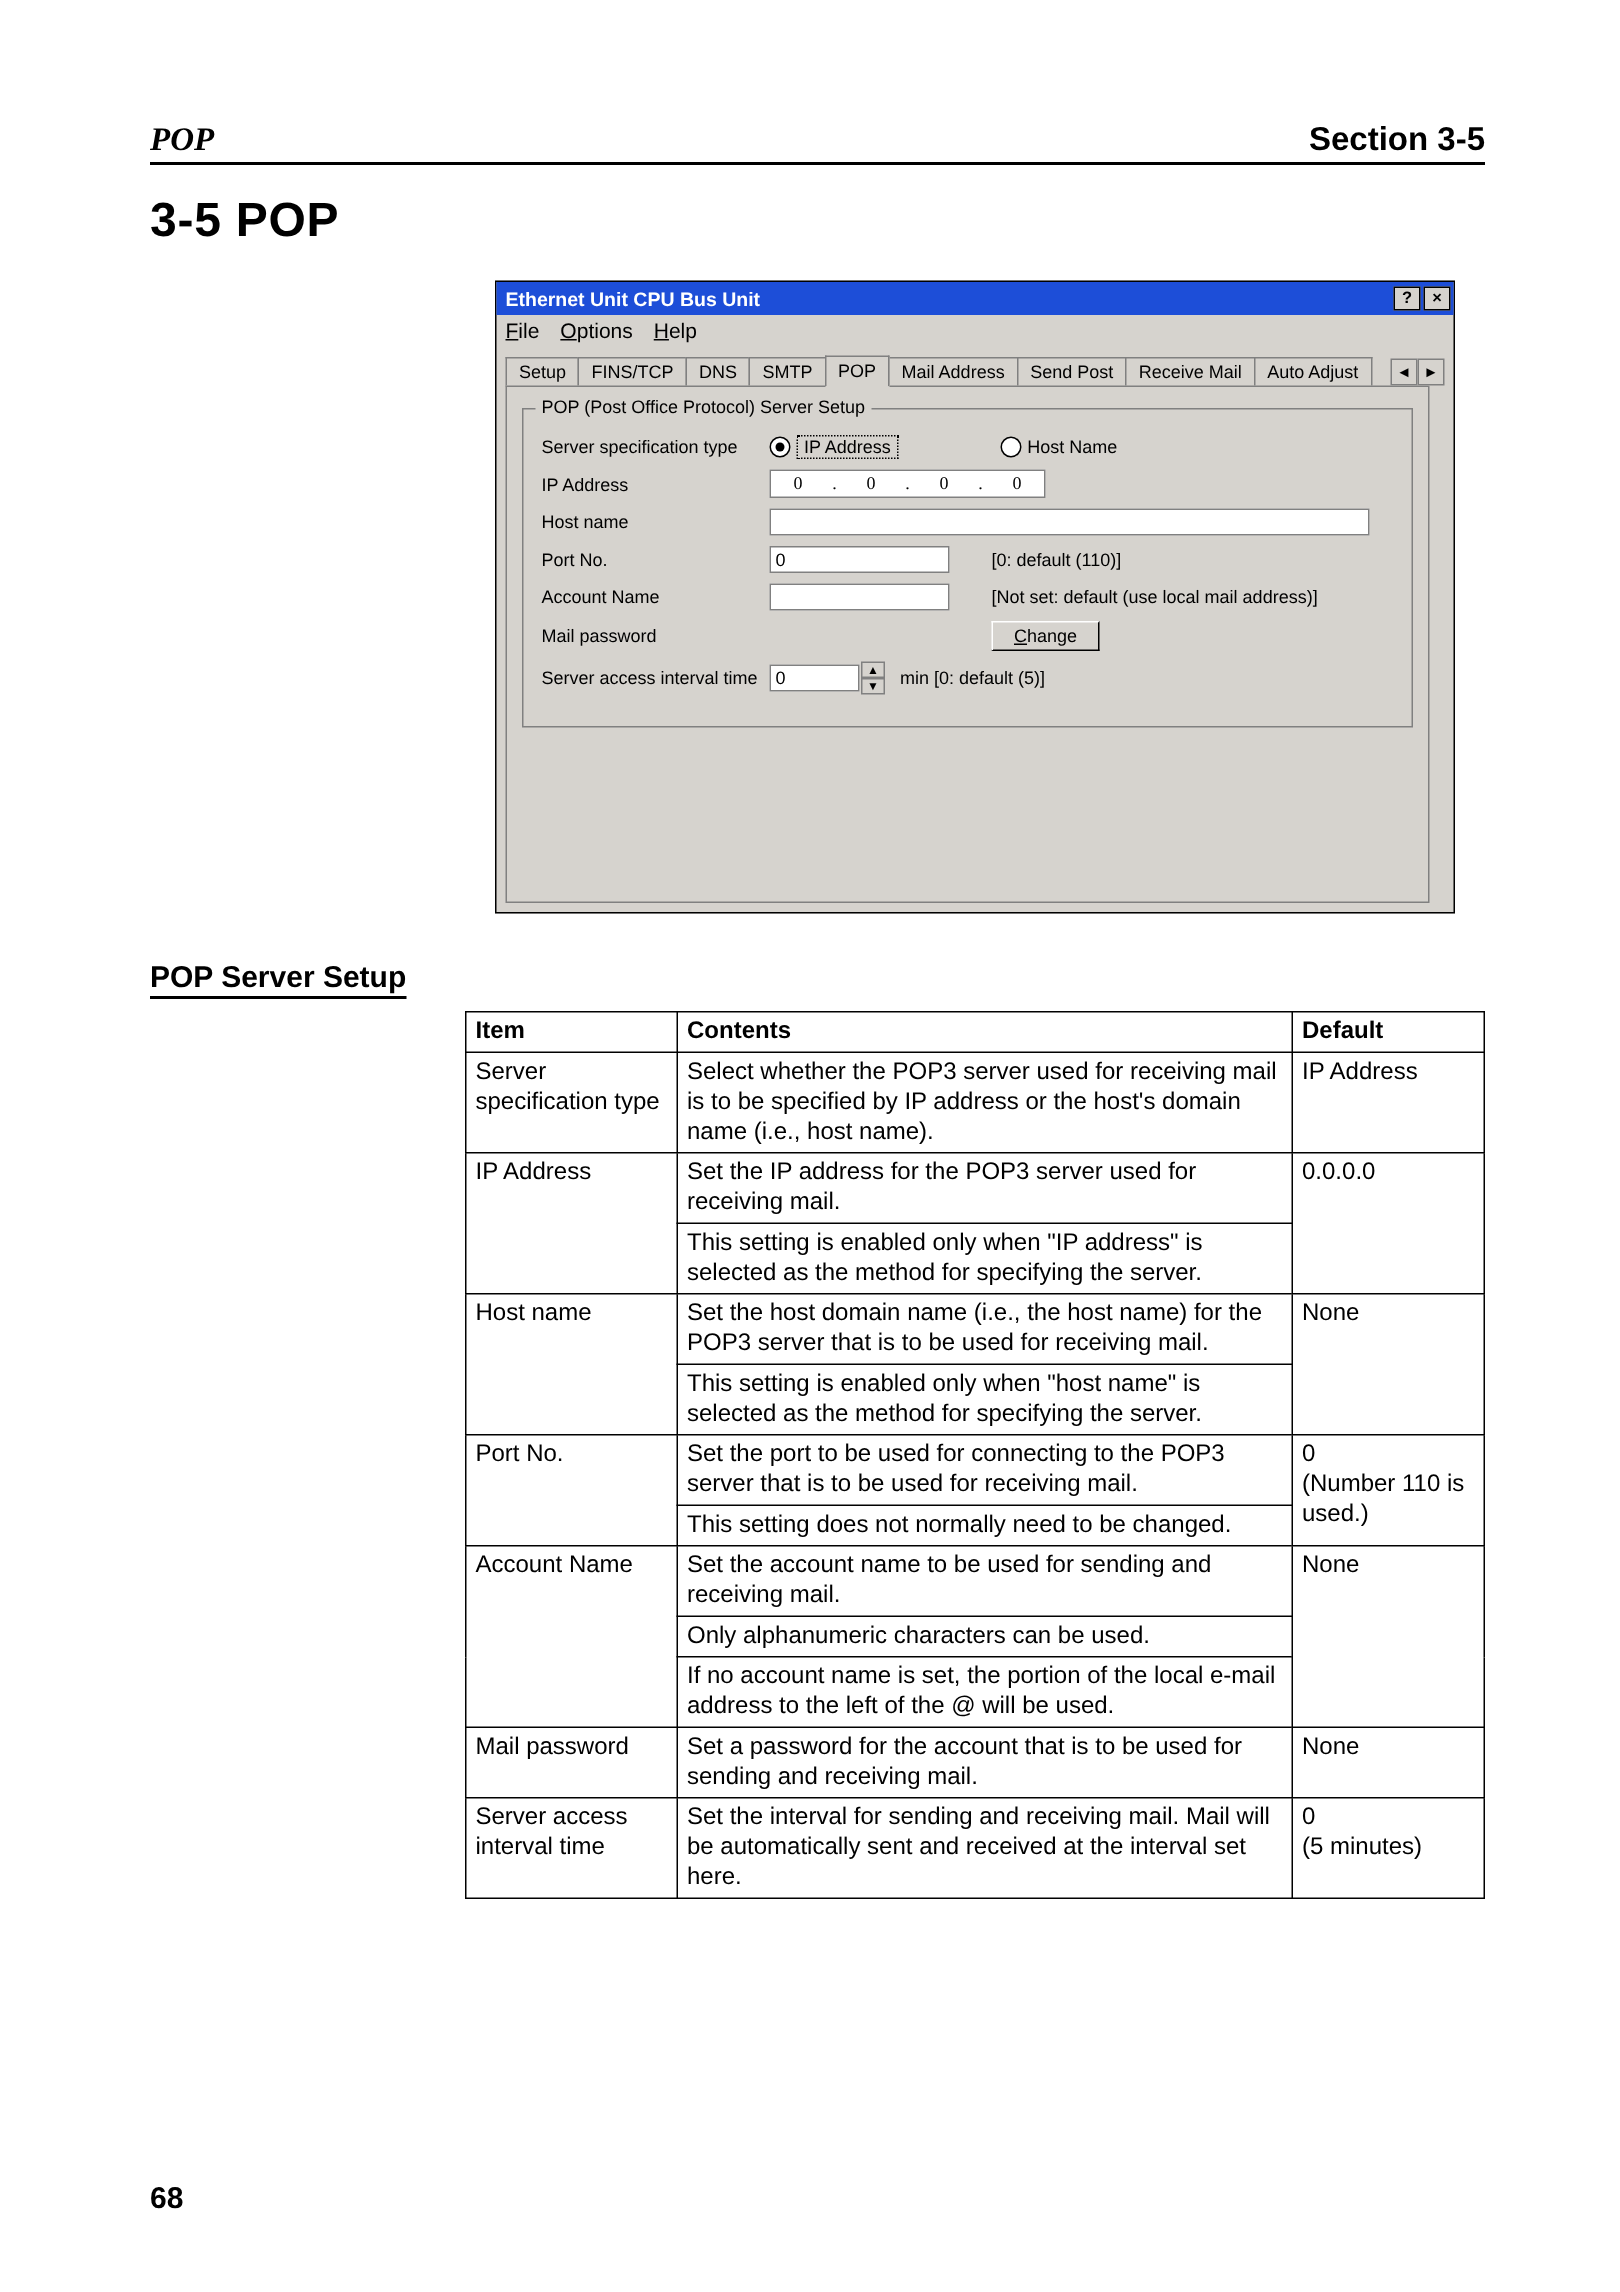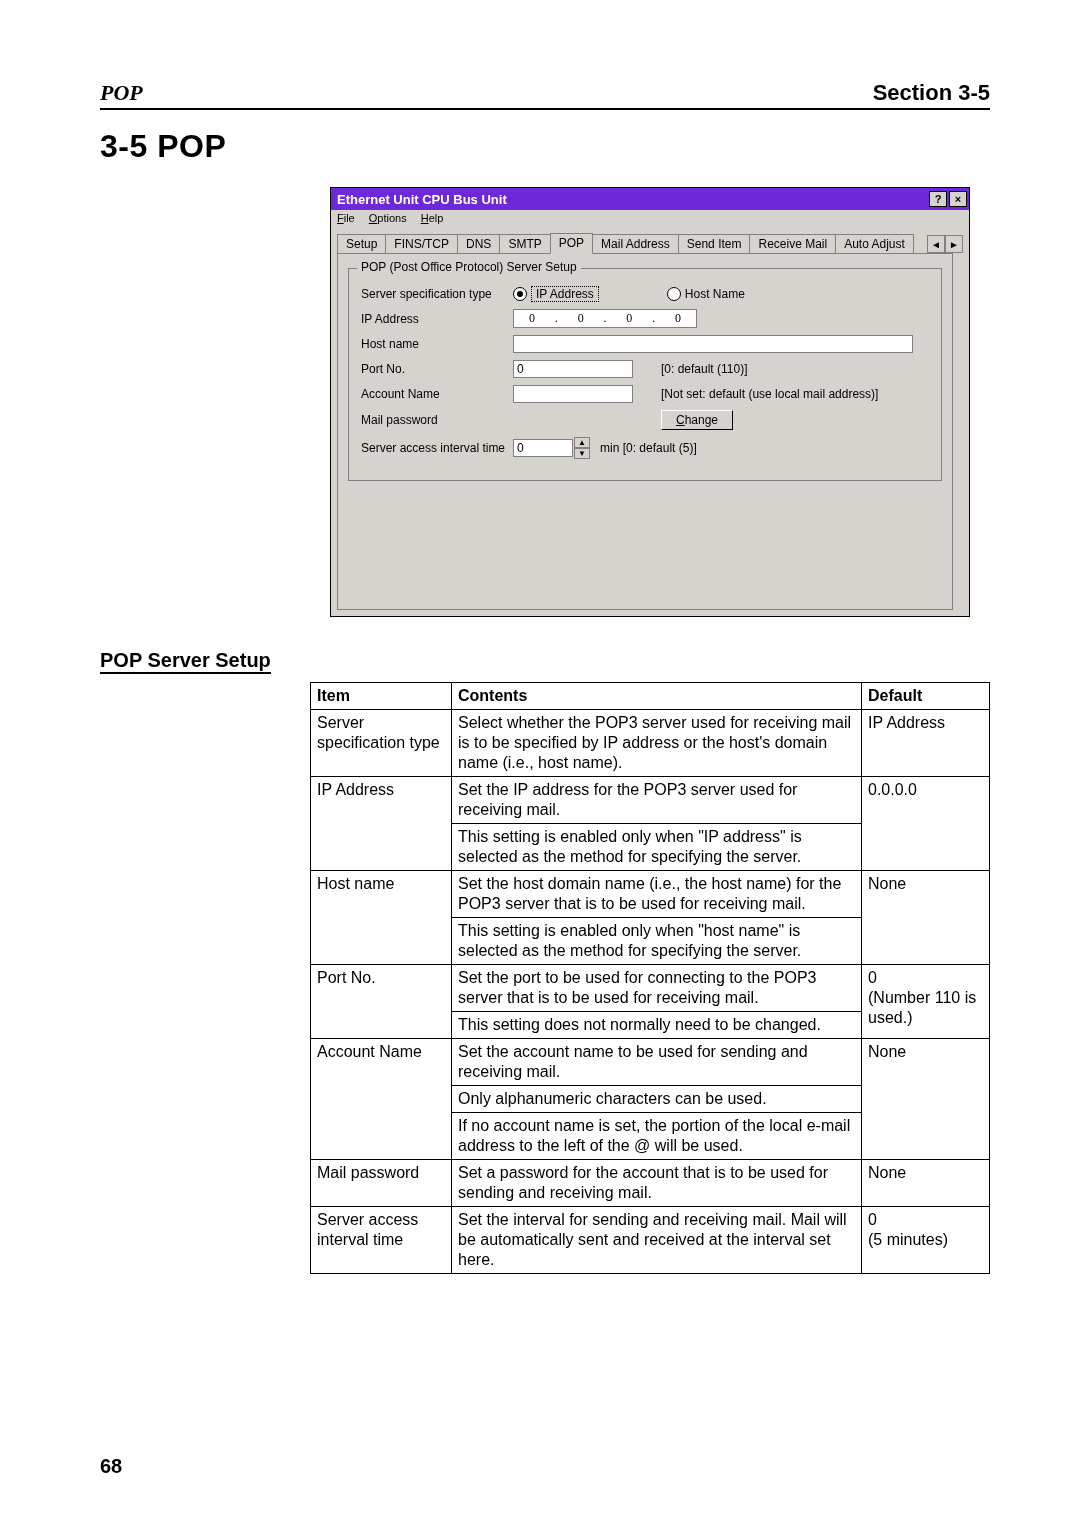--- a/index.html
+++ b/index.html
@@ -53,21 +53,21 @@
     width: 640px;
   }
   .win {
     border: 1px solid #000;
     background: #d6d3ce;
     font-family: Tahoma, Arial, sans-serif;
     font-size: 13px;
     color: #000;
   }
   .titlebar {
-    background: #6d28d9;
+    background: #1d4ed8;
     color: #fff;
     display: flex;
     align-items: center;
     justify-content: space-between;
     height: 22px;
     padding: 0 2px 0 6px;
     font-weight: bold;
   }
   .titlebar .tbtns { display: flex; gap: 2px; }
   .titlebar .tbtn {
@@ -77,21 +77,21 @@
     box-sizing: border-box;
     display: flex; align-items: center; justify-content: center;
     font-size: 11px; font-weight: bold; color: #000;
     font-family: Arial;
   }
   .menubar {
     display: flex;
     gap: 14px;
     padding: 2px 6px 4px 6px;
   }
-  .menubar span { font-size: 11px; }
+  .menubar span { font-size: 14px; }
   .menubar span u { text-decoration: underline; }
   .tabstrip {
     display: flex;
     align-items: flex-end;
     padding: 4px 6px 0 6px;
     position: relative;
   }
   .tab {
     border: 1px solid #808080;
     border-bottom: none;
@@ -117,21 +117,21 @@
     border: 1px solid #808080;
     background: #d6d3ce;
     display: flex; align-items: center; justify-content: center;
     font-size: 10px;
   }
   .tabpanel {
     border: 1px solid #808080;
     margin: 0 16px 6px 6px;
     min-height: 325px;
     background: #d6d3ce;
-    padding: 8px 10px 22px 10px;
+    padding: 8px 10px 10px 10px;
     position: relative;
   }
   .groupbox {
     border: 1px solid #808080;
     padding: 10px 12px 14px 12px;
     position: relative;
     margin-top: 6px;
   }
   .groupbox .legend {
     position: absolute;
@@ -272,21 +272,21 @@
         <span><u>O</u><span>ptions</span></span>
         <span><u>H</u><span>elp</span></span>
       </div>
       <div class="tabstrip">
         <div class="tab">Setup</div>
         <div class="tab">FINS/TCP</div>
         <div class="tab">DNS</div>
         <div class="tab">SMTP</div>
         <div class="tab active">POP</div>
         <div class="tab">Mail Address</div>
-        <div class="tab">Send Item</div>
+        <div class="tab">Send Post</div>
         <div class="tab">Receive Mail</div>
         <div class="tab" style="max-width:62px;overflow:hidden;white-space:nowrap;">Auto Adjust</div>
         <div class="tabscroll">
           <div class="tsb">◄</div>
           <div class="tsb">►</div>
         </div>
       </div>
       <div class="tabpanel">
         <div class="groupbox">
           <div class="legend">POP (Post Office Protocol) Server Setup</div>

